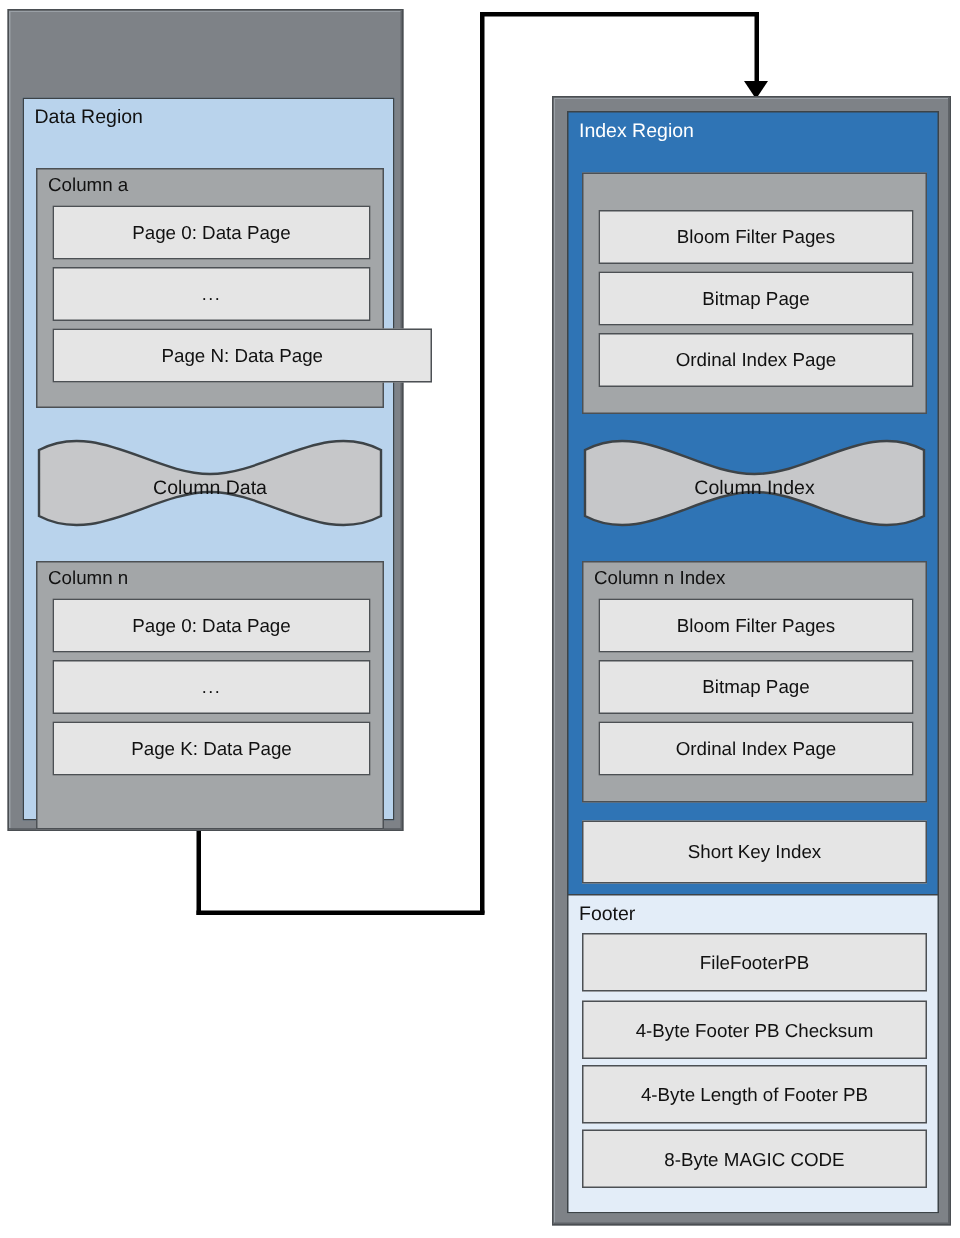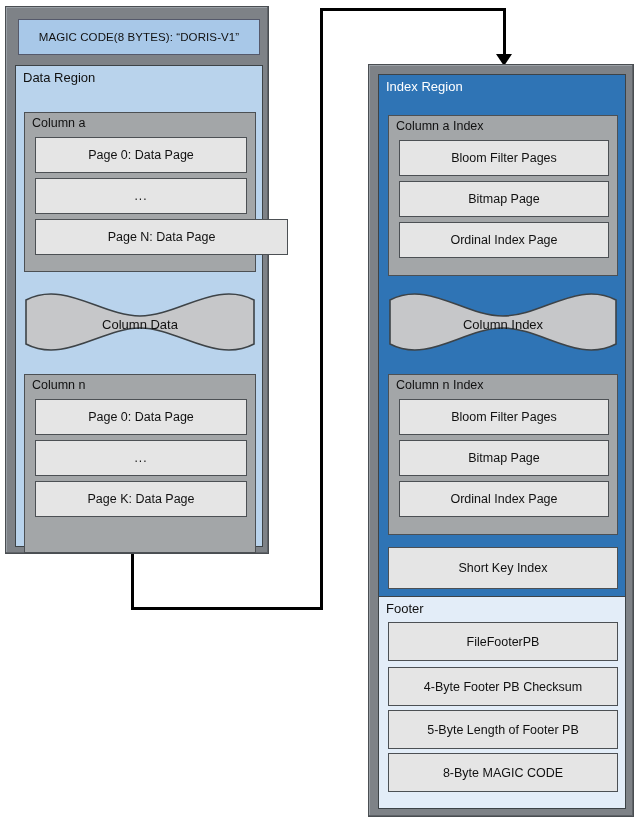--- a/index.html
+++ b/index.html
@@ -110,23 +110,20 @@
   <div class="line abs" style="left:320px; top:9px;   width:3px; height:600px;"></div>
 </div>
 <div>
   <div class="line abs" style="left:320px; top:8px; width:186px; height:3px;"></div>
   <div class="line abs" style="left:503px; top:8px; width:3px; height:48px;"></div>
   <div class="arrow-head" style="left:496px; top:54px;"></div>
 </div>
 
 <div class="abs panel-frame" style="left:5px; top:6px; width:264px; height:548px;">
 
-  <div class="magic-bar" style="position:absolute; left:12px; top:12px; width:240px; height:34px;">
-    <span>MAGIC CODE(8 BYTES):  “DORIS-V1”</span>
-  </div>
 
   <div class="region region-data" style="position:absolute; left:9px; top:58px; width:248px; height:482px;">
     <div class="region-title">Data Region</div>
 
     <div class="col-group" style="position:absolute; left:8px; top:46px; width:232px; height:160px;">
       <div class="col-group-title">Column a</div>
       <div class="page-box" style="position:absolute; left:10px; top:24px; width:212px; height:36px;">Page 0: Data Page</div>
       <div class="page-box ellipsis" style="position:absolute; left:10px; top:65px; width:212px; height:36px;">...</div>
       <div class="page-box" style="position:absolute; left:10px; top:106px; width:253px; height:36px;">Page N: Data Page</div>
     </div>
@@ -146,21 +143,20 @@
     </div>
   </div>
 </div>
 
 <div class="abs panel-frame" style="left:368px; top:64px; width:266px; height:753px;">
 
   <div class="region region-index" style="position:absolute; left:9px; top:9px; width:248px; height:575px;">
     <div class="region-title">Index Region</div>
 
     <div class="col-group" style="position:absolute; left:9px; top:40px; width:230px; height:161px;">
-      <div class="col-group-title">Column a Index</div>
       <div class="page-box" style="position:absolute; left:10px; top:24px; width:210px; height:36px;">Bloom Filter Pages</div>
       <div class="page-box" style="position:absolute; left:10px; top:65px; width:210px; height:36px;">Bitmap Page</div>
       <div class="page-box" style="position:absolute; left:10px; top:106px; width:210px; height:36px;">Ordinal Index Page</div>
     </div>
 
     <div class="wave-wrap" style="position:absolute; left:9px; top:211px; width:230px; height:76px;">
       <svg viewBox="0 0 230 76" preserveAspectRatio="none">
         <path d="M2,14 C40,-6 76,30 115,30 C154,30 190,-6 228,14 L228,58 C190,78 154,42 115,42 C76,42 40,78 2,58 Z" fill="#c6c7c9" stroke="#3d4347" stroke-width="1.6"></path>
       </svg>
       <div class="wave-label">Column Index</div>
@@ -173,16 +169,16 @@
       <div class="page-box" style="position:absolute; left:10px; top:106px; width:210px; height:36px;">Ordinal Index Page</div>
     </div>
 
     <div class="page-box" style="position:absolute; left:9px; top:472px; width:230px; height:42px;">Short Key Index</div>
   </div>
 
   <div class="region region-footer" style="position:absolute; left:9px; top:531px; width:248px; height:213px;">
     <div class="region-title">Footer</div>
     <div class="page-box" style="position:absolute; left:9px; top:25px; width:230px; height:39px;">FileFooterPB</div>
     <div class="page-box" style="position:absolute; left:9px; top:70px; width:230px; height:39px;">4-Byte Footer PB Checksum</div>
-    <div class="page-box" style="position:absolute; left:9px; top:113px; width:230px; height:39px;">5-Byte Length of Footer PB</div>
+    <div class="page-box" style="position:absolute; left:9px; top:113px; width:230px; height:39px;">4-Byte Length of Footer PB</div>
     <div class="page-box" style="position:absolute; left:9px; top:156px; width:230px; height:39px;">8-Byte MAGIC CODE</div>
   </div>
 </div>
 
 </body></html>

